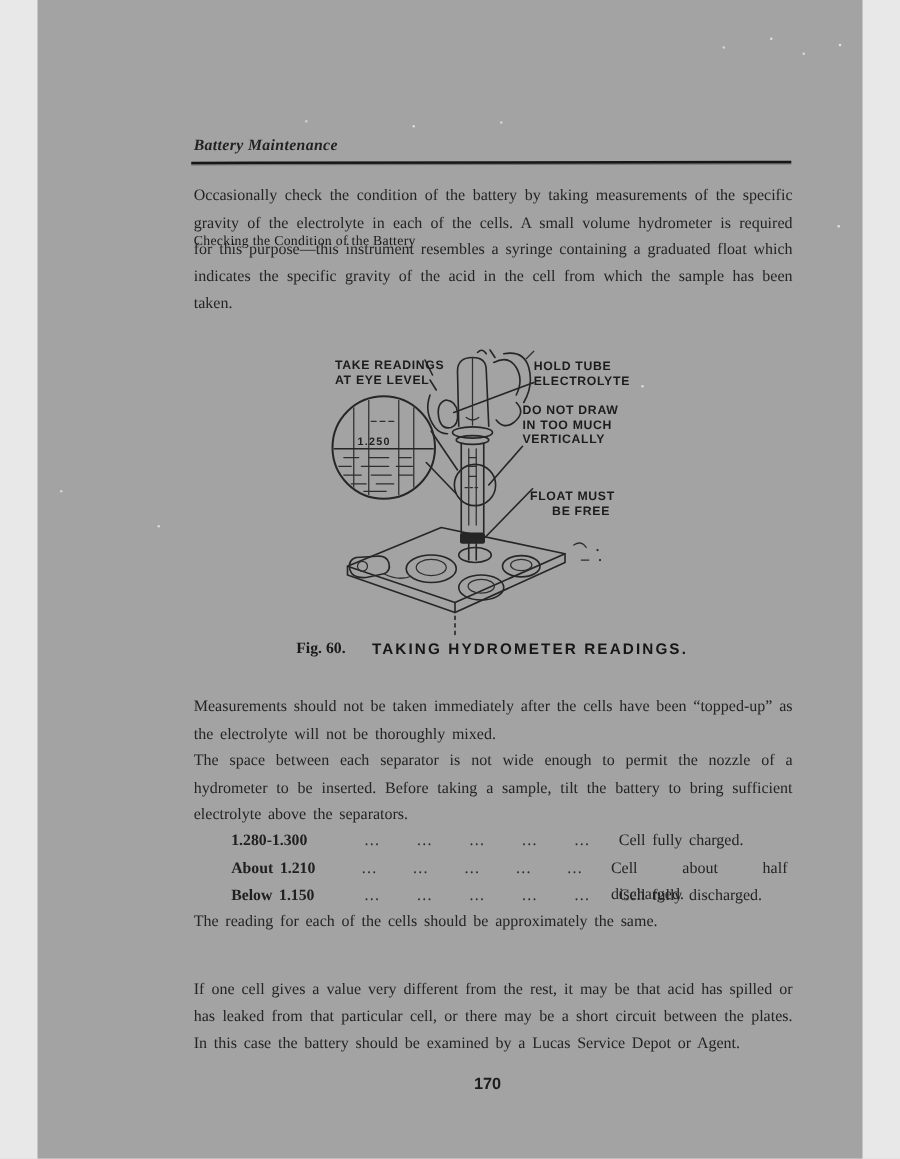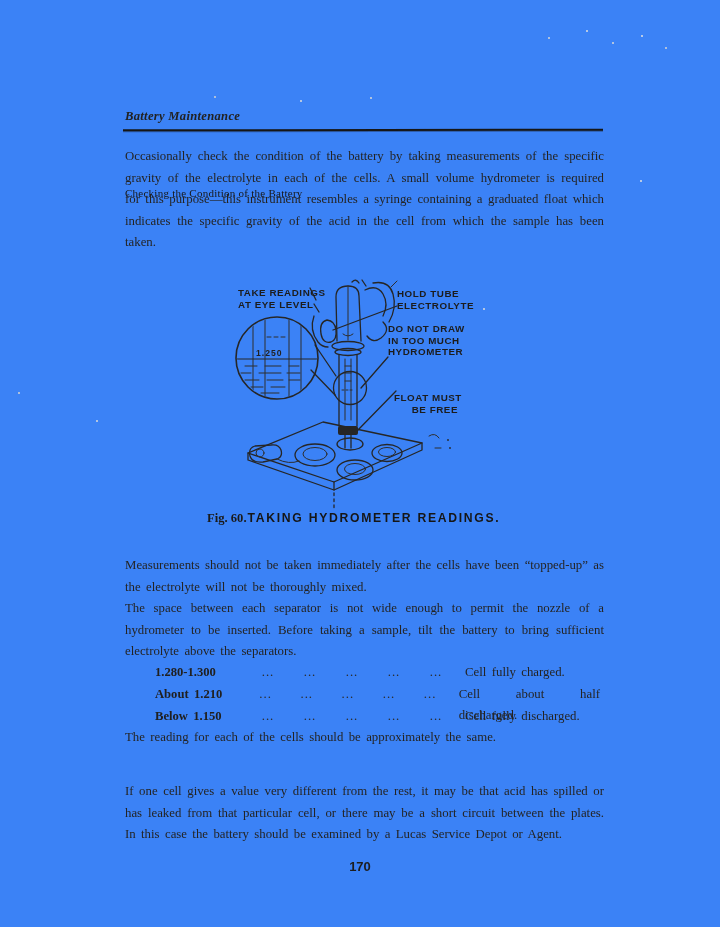--- a/index.html
+++ b/index.html
@@ -1,19 +1,19 @@
 <!DOCTYPE html>
 <html><head>
 <meta charset="utf-8">
 <style>
   html,body{margin:0;padding:0;background:#e8e8e8;}
   .page{
     position:relative;
-    width:720px;height:927px;
-    background:#3b82f6;
+    width:660px;height:927px;
+    background:#a3a3a3;
     margin:0 auto;
     overflow:hidden;
     font-family:"Liberation Serif", serif;
     color:#1f1f1f;
   }
   
   .running-head{
     position:absolute;left:125px;top:109px;
     font-size:12.6px;font-style:italic;font-weight:bold;
     letter-spacing:.3px;color:#222;
@@ -54,21 +54,21 @@
     font-size:9.8px;font-weight:bold;letter-spacing:.55px;
     line-height:11.6px;color:#1c1c1c;white-space:nowrap;
   }
   #lbl-take{left:238px;top:287px;}
   #lbl-hold{left:397px;top:288px;}
   #lbl-draw{left:388px;top:323px;}
   #lbl-float{left:394px;top:392px;width:64px;text-align:right;}
   .fig-svg{position:absolute;left:215px;top:278px;}
   .fig-caption{
     position:absolute;left:207px;top:511px;
-    display:flex;align-items:flex-start;gap:1px;
+    display:flex;align-items:center;gap:21px;
   }
   .fig-caption .cap-label{
     font-size:12.6px;font-weight:bold;color:#1a1a1a;
   }
   .fig-caption .cap-text{
     font-family:"Liberation Sans", sans-serif;
     font-size:12.2px;font-weight:bold;letter-spacing:1.7px;color:#161616;
   }
   
   .page-number{
@@ -233,21 +233,21 @@
     <div>TAKE READINGS</div>
     <div>AT EYE LEVEL</div>
   </div>
   <div class="figure-label" id="lbl-hold">
     <div>HOLD TUBE</div>
     <div>ELECTROLYTE</div>
   </div>
   <div class="figure-label" id="lbl-draw">
     <div>DO NOT DRAW</div>
     <div>IN TOO MUCH</div>
-    <div>HYDROMETER</div>
+    <div>VERTICALLY</div>
   </div>
   <div class="figure-label" id="lbl-float">
     <div>FLOAT MUST</div>
     <div>BE FREE</div>
   </div>
 
   <div class="fig-caption">
     <span class="cap-label">Fig. 60.</span>
     <span class="cap-text">TAKING HYDROMETER READINGS.</span>
   </div>

